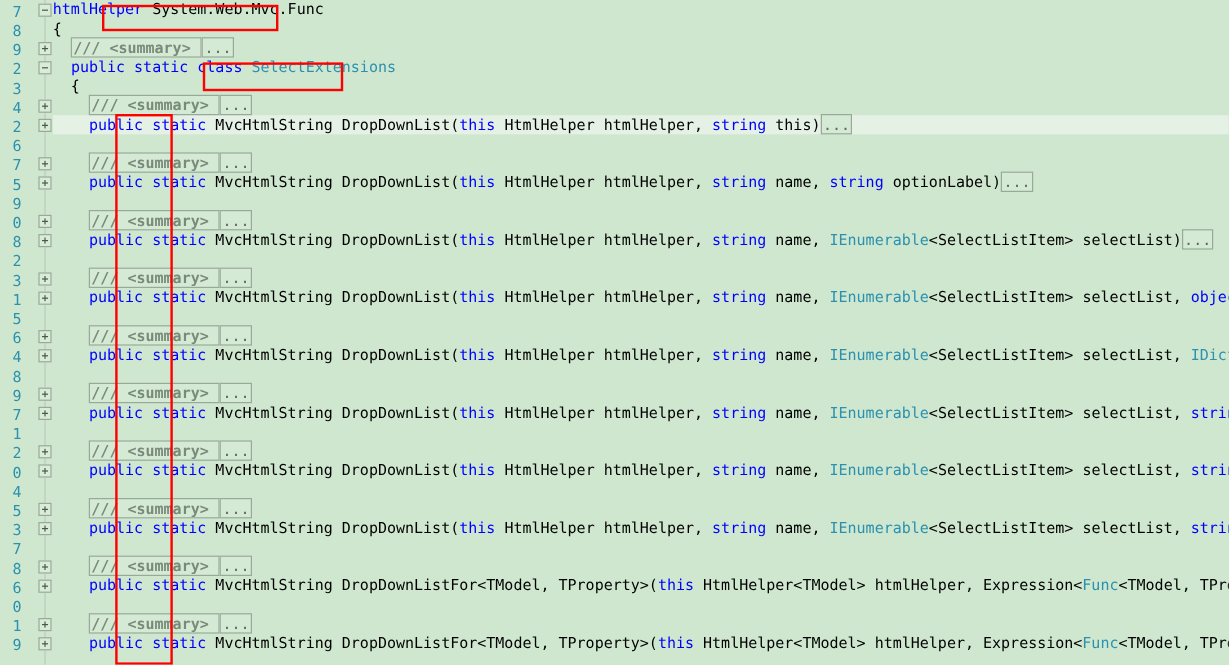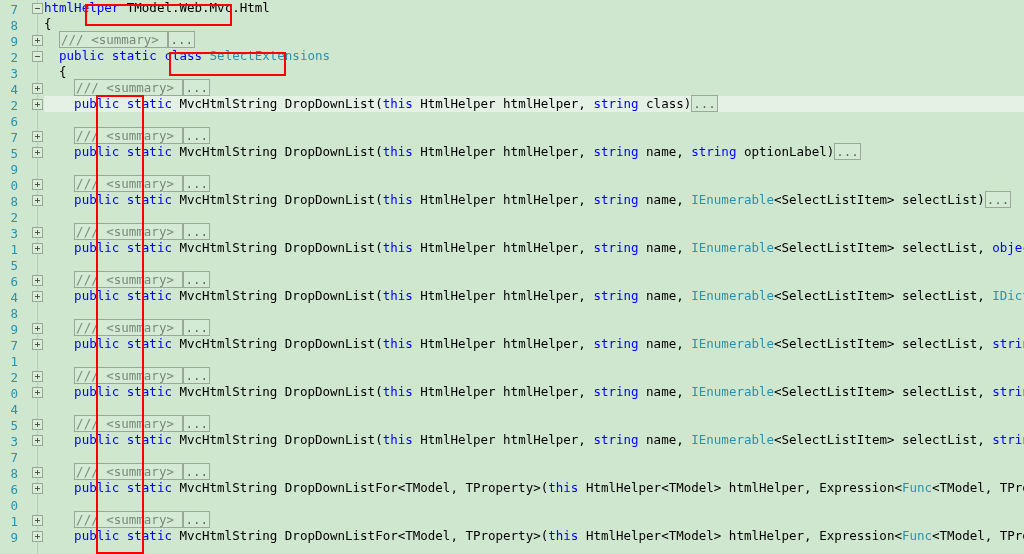--- a/index.html
+++ b/index.html
@@ -41,21 +41,21 @@
     position:absolute;left:44px;height:16px;width:980px;background:#e4f1e4;
   }
   .kw{color:#0000ff;}
   .typ{color:#2b91af;}
   .cmt{color:#7a8a7a;}
   .txt{color:#000;}
 
   
   .collapsed{
     border:1px solid #9aa89a;background:#d4ead4;
-    padding:0 1px;margin:0;
+    padding:0 1px;margin:0;font-weight:bold;
   }
   .ellip{
     border:1px solid #9aa89a;background:#d4ead4;color:#5a6a5a;
     padding:0 1px;
   }
 
   
   .anno{position:absolute;border:2px solid #ff0000;box-sizing:border-box;background:transparent;}
 </style>
 </head>
@@ -123,27 +123,27 @@
         <div class="gbox plus" style="top: 435px;"></div>
         <div class="gbox plus" style="top: 467px;"></div>
         <div class="gbox plus" style="top: 483px;"></div>
         <div class="gbox plus" style="top: 515px;"></div>
         <div class="gbox plus" style="top: 531px;"></div>
       </div>
   </div>
 
   <div id="rows">
       <div class="rowhl" style="top: 96px;"></div>
-      <div class="row" style="top: 0px;"><span class="kw">htmlHelper </span><span class="txt">TModel.Web.Mvc.Html</span></div>
+      <div class="row" style="top: 0px;"><span class="kw">htmlHelper </span><span class="txt">System.Web.Mvc.Func</span></div>
       <div class="row" style="top: 16px;"><span class="txt">{</span></div>
       <div class="row" style="top: 32px;"><span>  </span><span class="collapsed cmt">/// &lt;summary&gt; </span><span class="ellip">...</span></div>
       <div class="row" style="top: 48px;"><span class="txt">  </span><span class="kw">public static class </span><span class="typ">SelectExtensions</span></div>
       <div class="row" style="top: 64px;"><span class="txt">  {</span></div>
       <div class="row" style="top: 80px;"><span>    </span><span class="collapsed cmt">/// &lt;summary&gt; </span><span class="ellip">...</span></div>
-      <div class="row" style="top: 96px;"><span class="txt">    </span><span class="kw">public static </span><span class="txt">MvcHtmlString DropDownList(</span><span class="kw">this </span><span class="txt">HtmlHelper htmlHelper, </span><span class="kw">string </span><span class="txt">class)</span><span class="ellip">...</span></div>
+      <div class="row" style="top: 96px;"><span class="txt">    </span><span class="kw">public static </span><span class="txt">MvcHtmlString DropDownList(</span><span class="kw">this </span><span class="txt">HtmlHelper htmlHelper, </span><span class="kw">string </span><span class="txt">this)</span><span class="ellip">...</span></div>
       <div class="row" style="top: 112px;"></div>
       <div class="row" style="top: 128px;"><span>    </span><span class="collapsed cmt">/// &lt;summary&gt; </span><span class="ellip">...</span></div>
       <div class="row" style="top: 144px;"><span class="txt">    </span><span class="kw">public static </span><span class="txt">MvcHtmlString DropDownList(</span><span class="kw">this </span><span class="txt">HtmlHelper htmlHelper, </span><span class="kw">string </span><span class="txt">name, </span><span class="kw">string </span><span class="txt">optionLabel)</span><span class="ellip">...</span></div>
       <div class="row" style="top: 160px;"></div>
       <div class="row" style="top: 176px;"><span>    </span><span class="collapsed cmt">/// &lt;summary&gt; </span><span class="ellip">...</span></div>
       <div class="row" style="top: 192px;"><span class="txt">    </span><span class="kw">public static </span><span class="txt">MvcHtmlString DropDownList(</span><span class="kw">this </span><span class="txt">HtmlHelper htmlHelper, </span><span class="kw">string </span><span class="txt">name, </span><span class="typ">IEnumerable</span><span class="txt">&lt;SelectListItem&gt; selectList)</span><span class="ellip">...</span></div>
       <div class="row" style="top: 208px;"></div>
       <div class="row" style="top: 224px;"><span>    </span><span class="collapsed cmt">/// &lt;summary&gt; </span><span class="ellip">...</span></div>
       <div class="row" style="top: 240px;"><span class="txt">    </span><span class="kw">public static </span><span class="txt">MvcHtmlString DropDownList(</span><span class="kw">this </span><span class="txt">HtmlHelper htmlHelper, </span><span class="kw">string </span><span class="txt">name, </span><span class="typ">IEnumerable</span><span class="txt">&lt;SelectListItem&gt; selectList, </span><span class="kw">object </span></div>
       <div class="row" style="top: 256px;"></div>

